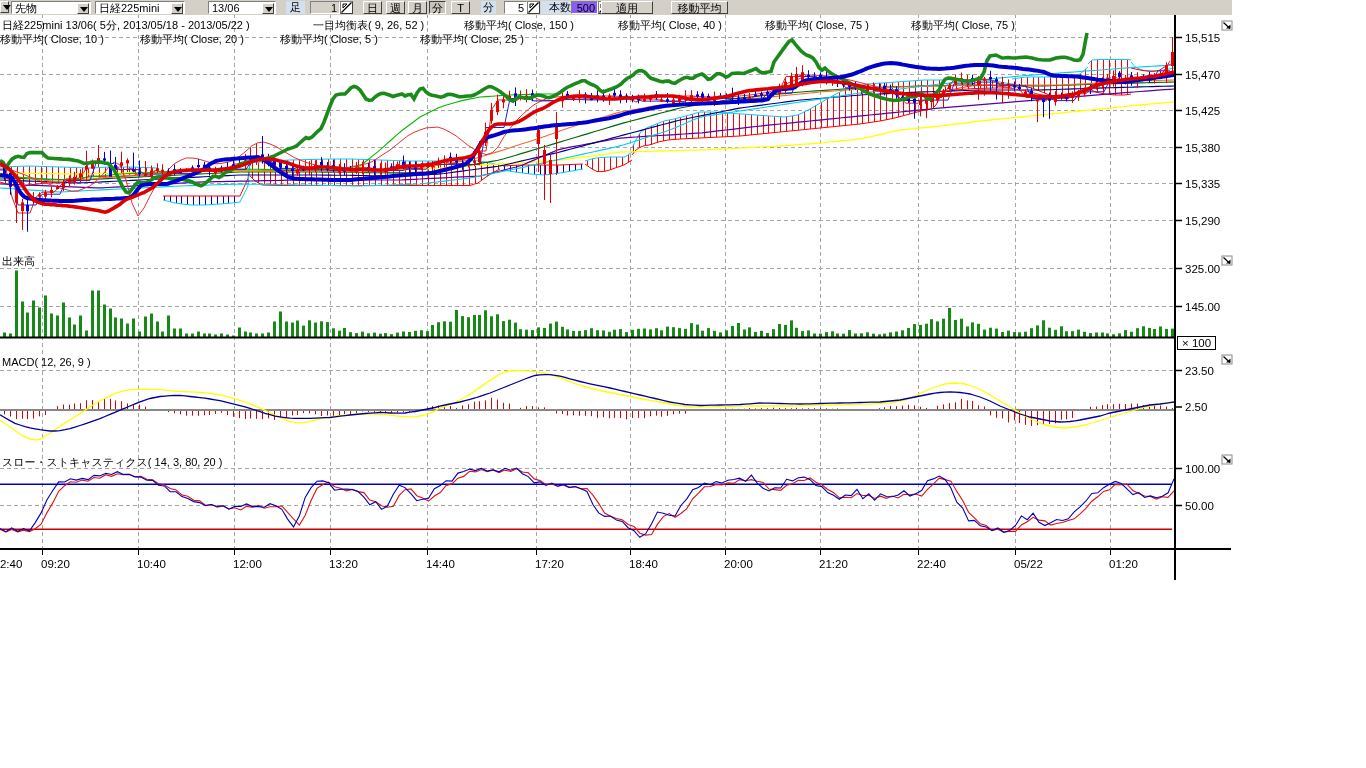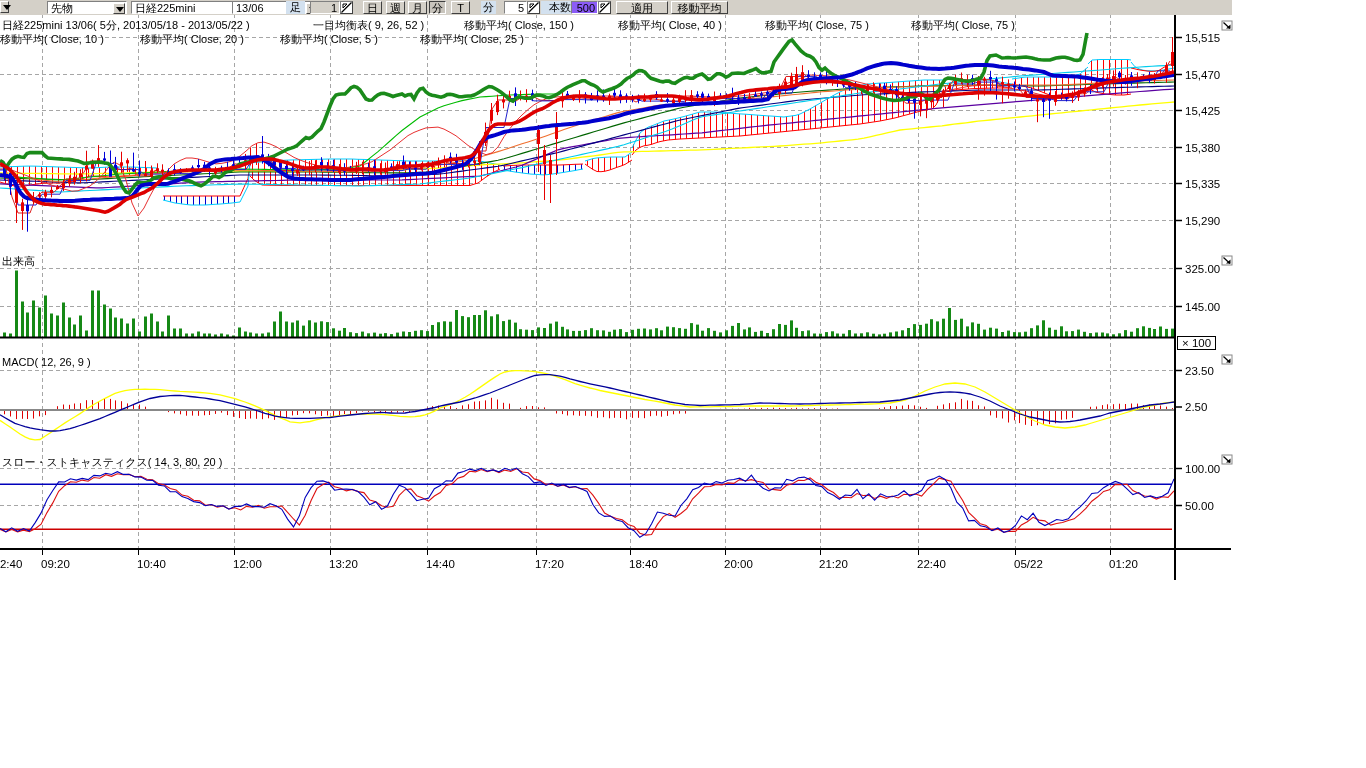--- a/index.html
+++ b/index.html
@@ -1,17 +1,17 @@
 <!DOCTYPE html>
 <html><head><meta charset="utf-8"><style>
 * { margin:0; padding:0; box-sizing:border-box; }
 body { width:1366px; height:768px; background:#fff; font-family:"Liberation Sans",sans-serif; position:relative; overflow:hidden; }
 #tb { position:absolute; left:0; top:0; width:1232px; height:15px; background:#d4d0c8; }
 #tb > div { position:absolute; top:1px; height:13px; font-size:11px; line-height:12px; }
-.cb { background:#fff; border:1px solid; border-color:#808080 #fff #fff #808080;margin-left:36px; }
+.cb { background:#fff; border:1px solid; border-color:#808080 #fff #fff #808080; }
 .cbt { position:absolute; left:3px; top:0px; white-space:nowrap; }
 .da { position:absolute; right:1px; top:1px; width:12px; height:11px; background:#d4d0c8; border:1px solid; border-color:#fff #404040 #404040 #fff; }
 .da b { position:absolute; left:2px; top:3px; width:0; height:0; border:4px solid transparent; border-top:5px solid #000; }
 .b3 { background:#d4d0c8; border:1px solid; border-color:#fff #404040 #404040 #fff; text-align:center; }
 .pr { border-color:#404040 #fff #fff #404040; background:#c8c4bc; }
 .lb { background:#d3e1ef; text-align:center; }
 .sp { border:1px solid; border-color:#808080 #fff #fff #808080; text-align:right; padding-right:2px; }
 .sb { width:13px; background:#fff; border:1px solid; border-color:#808080 #404040 #404040 #808080; }
 svg { position:absolute; left:0; top:0; }
 .g { stroke:#a6a6a6; stroke-width:1; stroke-dasharray:4 3; fill:none; }
@@ -1182,27 +1182,27 @@
 <div id="tb">
     <div class="da" style="position:absolute;left:0px;top:1px;width:9px;height:12px">
       <b></b>
     </div>
     <div class="cb" style="left:11px;width:80px">
       <span class="cbt">先物</span>
       <span class="da">
         <b></b>
       </span>
     </div>
-    <div class="cb" style="left:95px;width:122px">
+    <div class="cb" style="left:95px;width:90px">
       <span class="cbt">日経225mini</span>
       <span class="da">
         <b></b>
       </span>
     </div>
-    <div class="cb" style="left:196px;width:88px">
+    <div class="cb" style="left:208px;width:68px">
       <span class="cbt">13/06</span>
       <span class="da">
         <b></b>
       </span>
     </div>
     <div class="lb" style="left:286px;width:19px">足</div>
     <div class="sp" style="left:310px;width:30px;background:#d4d0c8">1</div>
     <div class="sb" style="left:340px">
       <svg width="11" height="11">
         <line x1="0.5" y1="10.5" x2="10.5" y2="0.5" stroke="#000" stroke-width="1.2"></line>
@@ -1223,14 +1223,14 @@
       </svg>
     </div>
     <div class="lb" style="left:541px;width:38px">本数</div>
     <div class="sp" style="left:571px;width:27px;background:#8b5cf6">500</div>
     <div class="sb" style="left:598px">
       <svg width="11" height="11">
         <line x1="0.5" y1="10.5" x2="10.5" y2="0.5" stroke="#000" stroke-width="1.2"></line>
         <polygon points="2,2 6,2 2,6" fill="none" stroke="#000" stroke-width="1"></polygon>
       </svg>
     </div>
-    <div class="b3" style="left:616px;width:52px">適用</div>
+    <div class="b3" style="left:601px;width:52px">適用</div>
     <div class="b3" style="left:671px;width:57px">移動平均</div>
   </div>
 </body></html>

